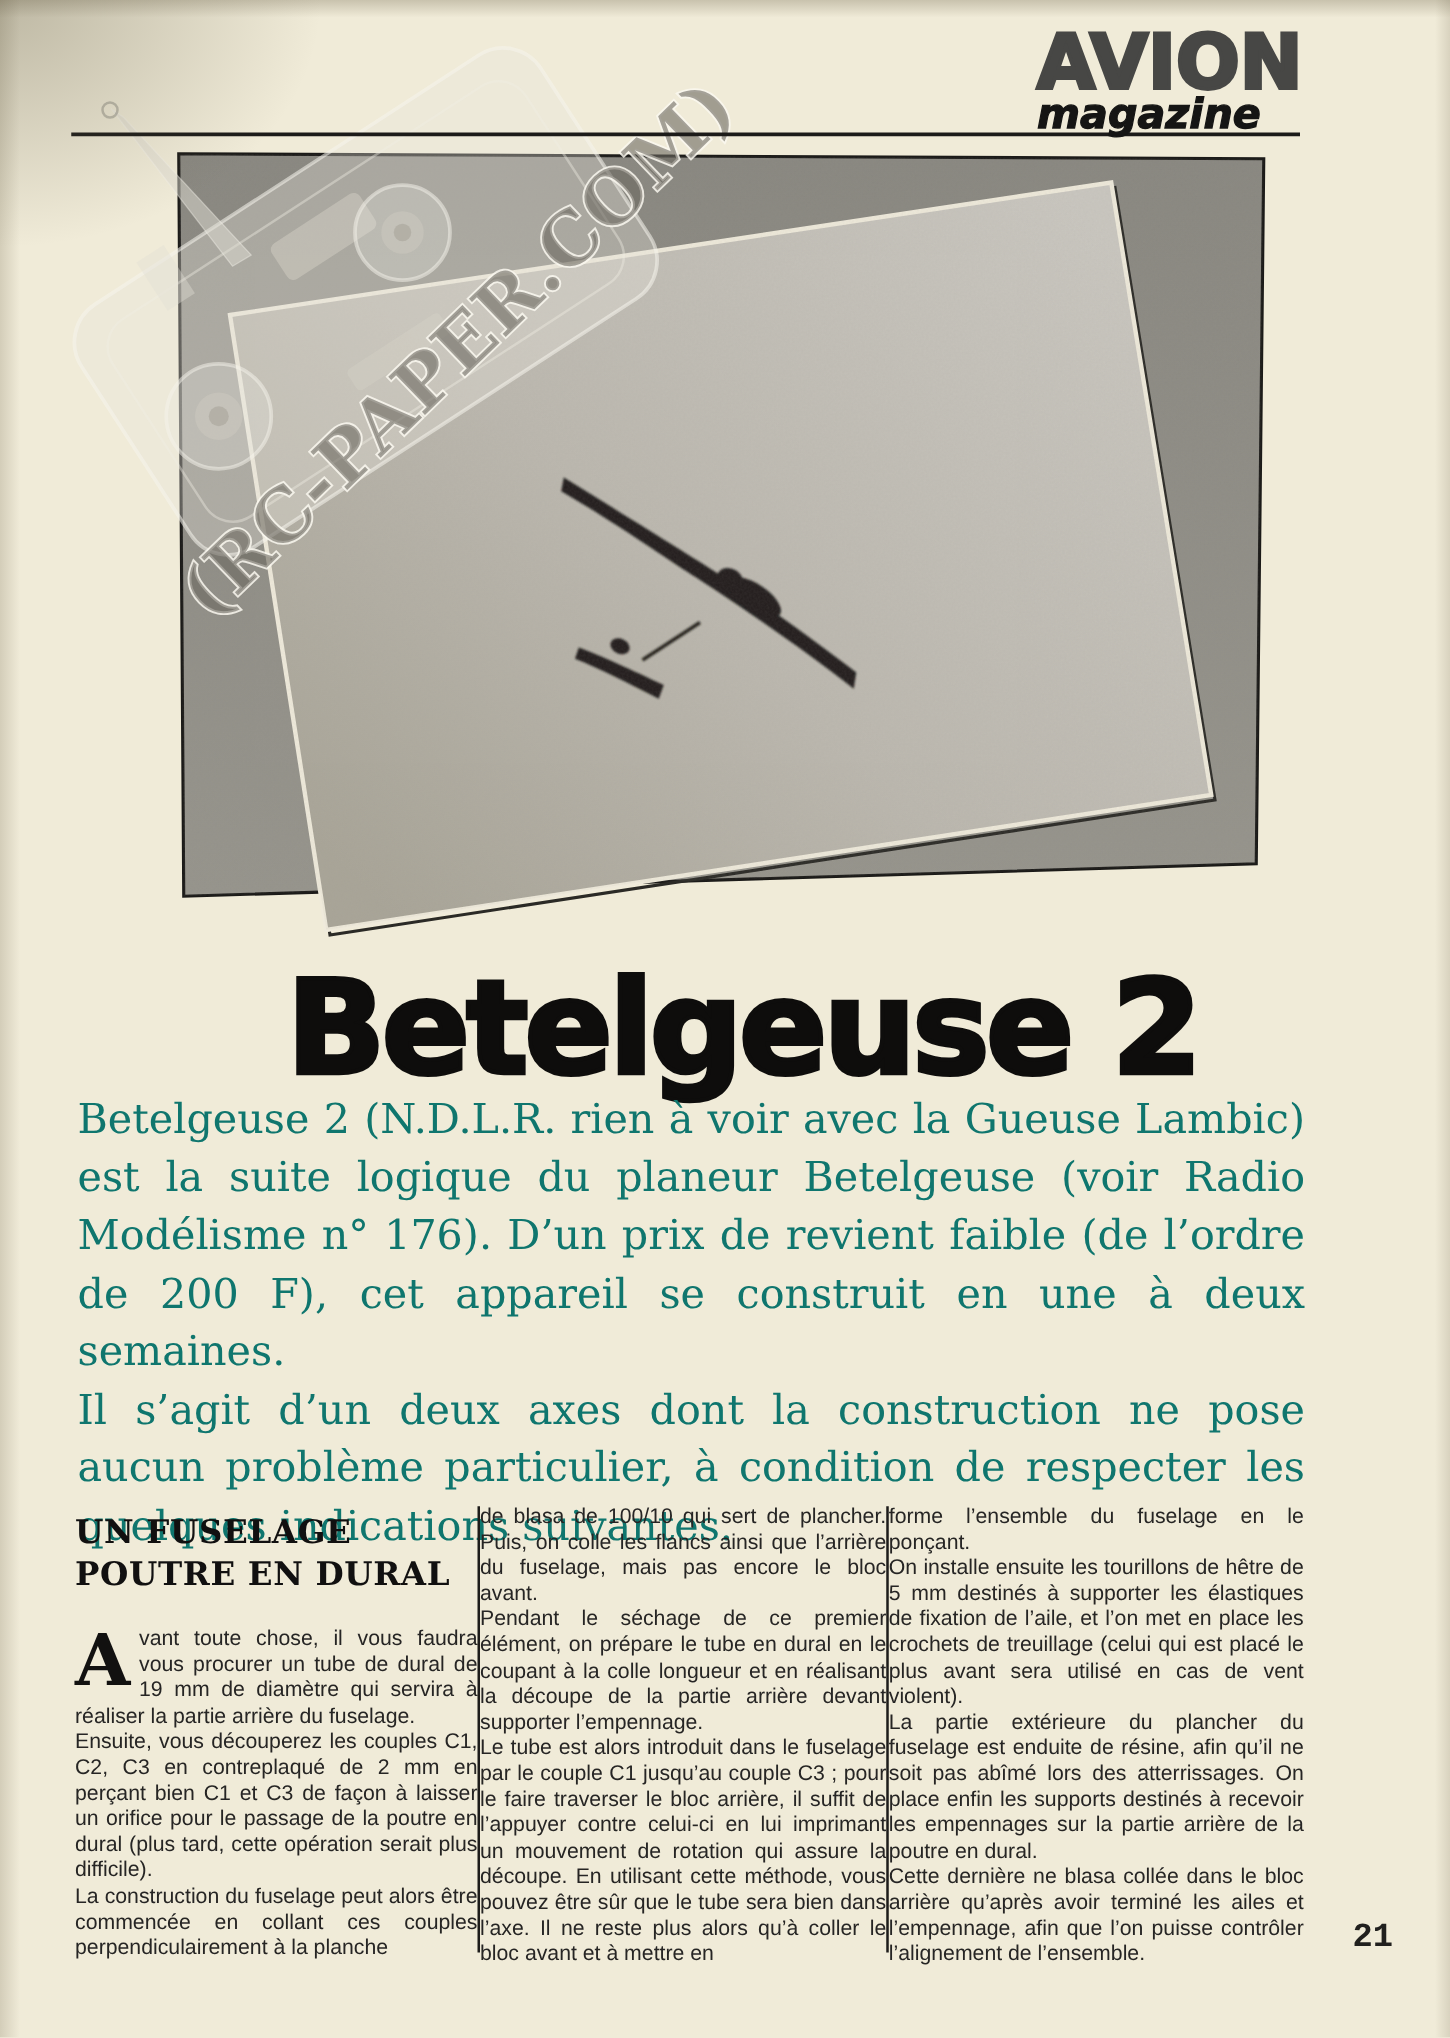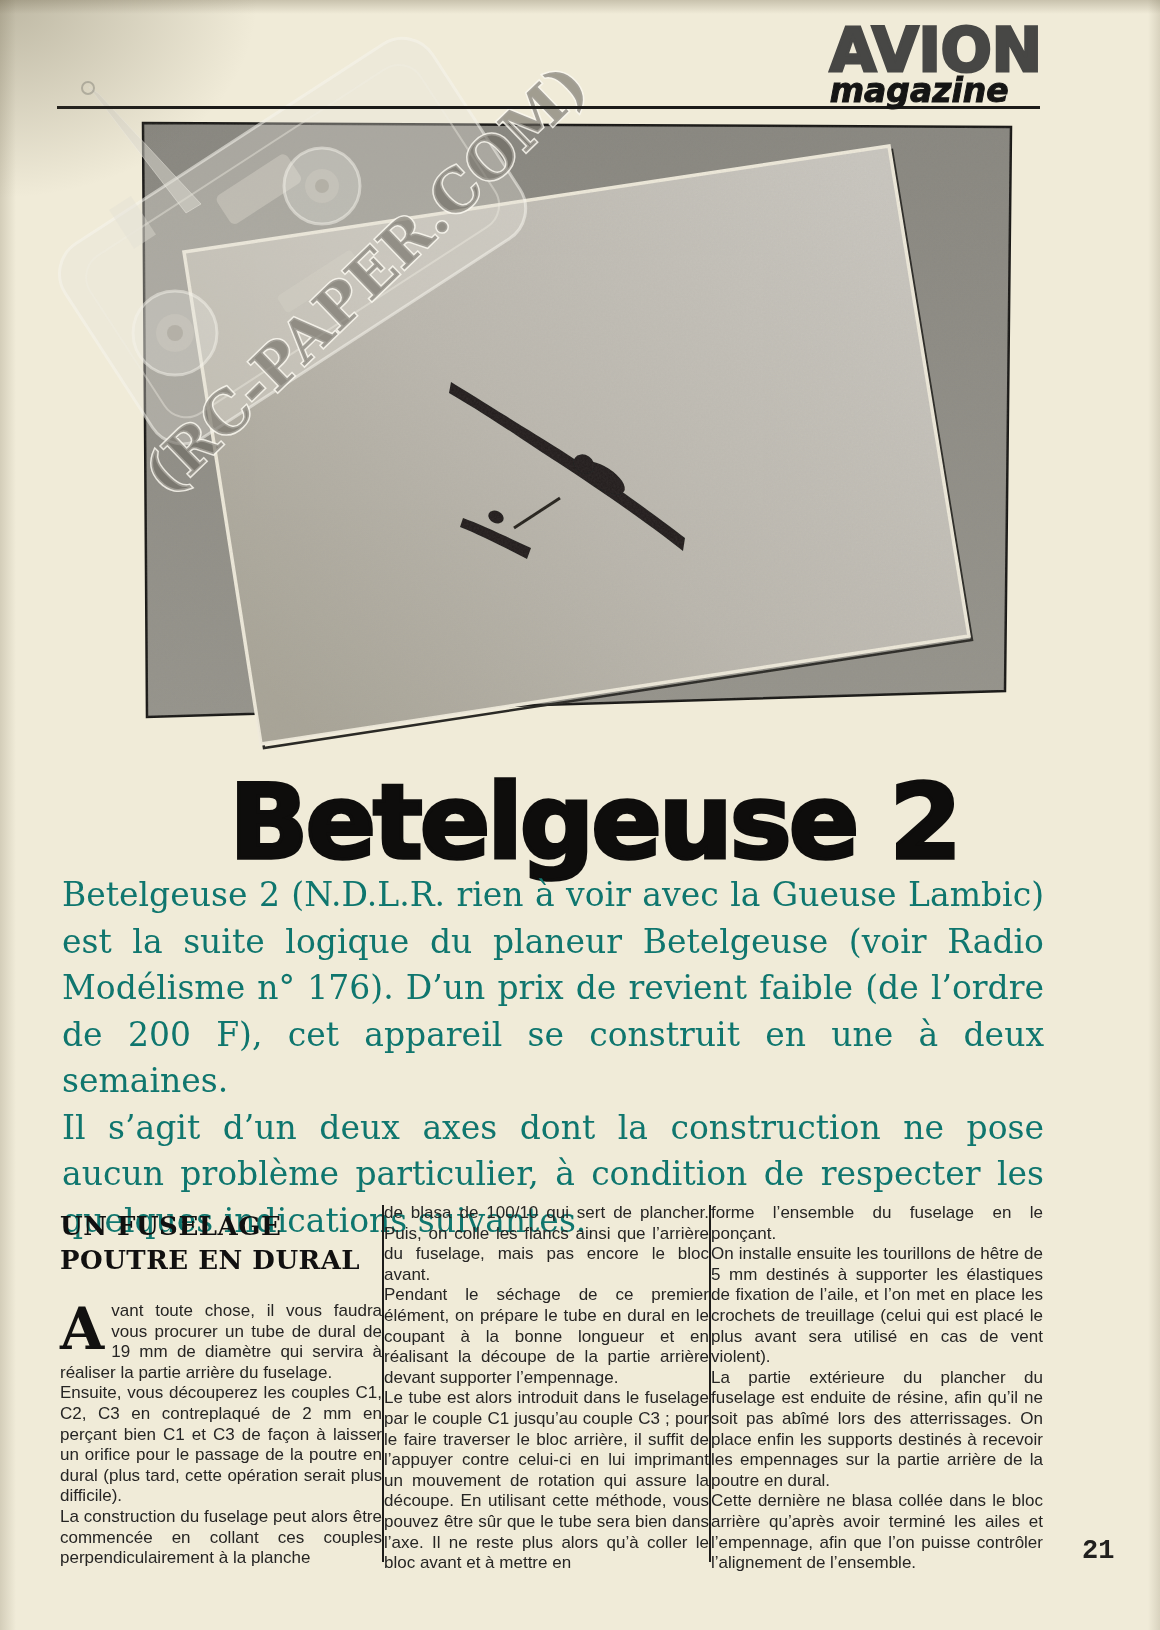--- a/index.html
+++ b/index.html
@@ -153,21 +153,21 @@
       <span class="dropcap">A</span><span>vant toute chose, il vous faudra vous procurer un tube de dural de 19 mm de diamètre qui servira à réaliser la partie arrière du fuselage.</span>
     </p>
     <p>Ensuite, vous découperez les couples C1, C2, C3 en contreplaqué de 2 mm en perçant bien C1 et C3 de façon à laisser un orifice pour le passage de la poutre en dural (plus tard, cette opération serait plus difficile).</p>
     <p>La construction du fuselage peut alors être commencée en collant ces couples perpendiculairement à la planche</p>
   </div>
 
   <div class="col-divider"></div>
 
   <div class="col col-2">
     <p>de blasa de 100/10 qui sert de plancher. Puis, on colle les flancs ainsi que l’arrière du fuselage, mais pas encore le bloc avant.</p>
-    <p>Pendant le séchage de ce premier élément, on prépare le tube en dural en le coupant à la bonne longueur et en réalisant la découpe de la partie arrière devant supporter l’empennage.</p>
+    <p>Pendant le séchage de ce premier élément, on prépare le tube en dural en le coupant à la colle longueur et en réalisant la découpe de la partie arrière devant supporter l’empennage.</p>
     <p>Le tube est alors introduit dans le fuselage par le couple C1 jusqu’au couple C3 ; pour le faire traverser le bloc arrière, il suffit de l’appuyer contre celui-ci en lui imprimant un mouvement de rotation qui assure la découpe. En utilisant cette méthode, vous pouvez être sûr que le tube sera bien dans l’axe. Il ne reste plus alors qu’à coller le bloc avant et à mettre en</p>
   </div>
 
   <div class="col-divider"></div>
 
   <div class="col col-3">
     <p>forme l’ensemble du fuselage en le ponçant.</p>
     <p>On installe ensuite les tourillons de hêtre de 5 mm destinés à supporter les élastiques de fixation de l’aile, et l’on met en place les crochets de treuillage (celui qui est placé le plus avant sera utilisé en cas de vent violent).</p>
     <p>La partie extérieure du plancher du fuselage est enduite de résine, afin qu’il ne soit pas abîmé lors des atterrissages. On place enfin les supports destinés à recevoir les empennages sur la partie arrière de la poutre en dural.</p>
     <p>Cette dernière ne blasa collée dans le bloc arrière qu’après avoir terminé les ailes et l’empennage, afin que l’on puisse contrôler l’alignement de l’ensemble.</p>

